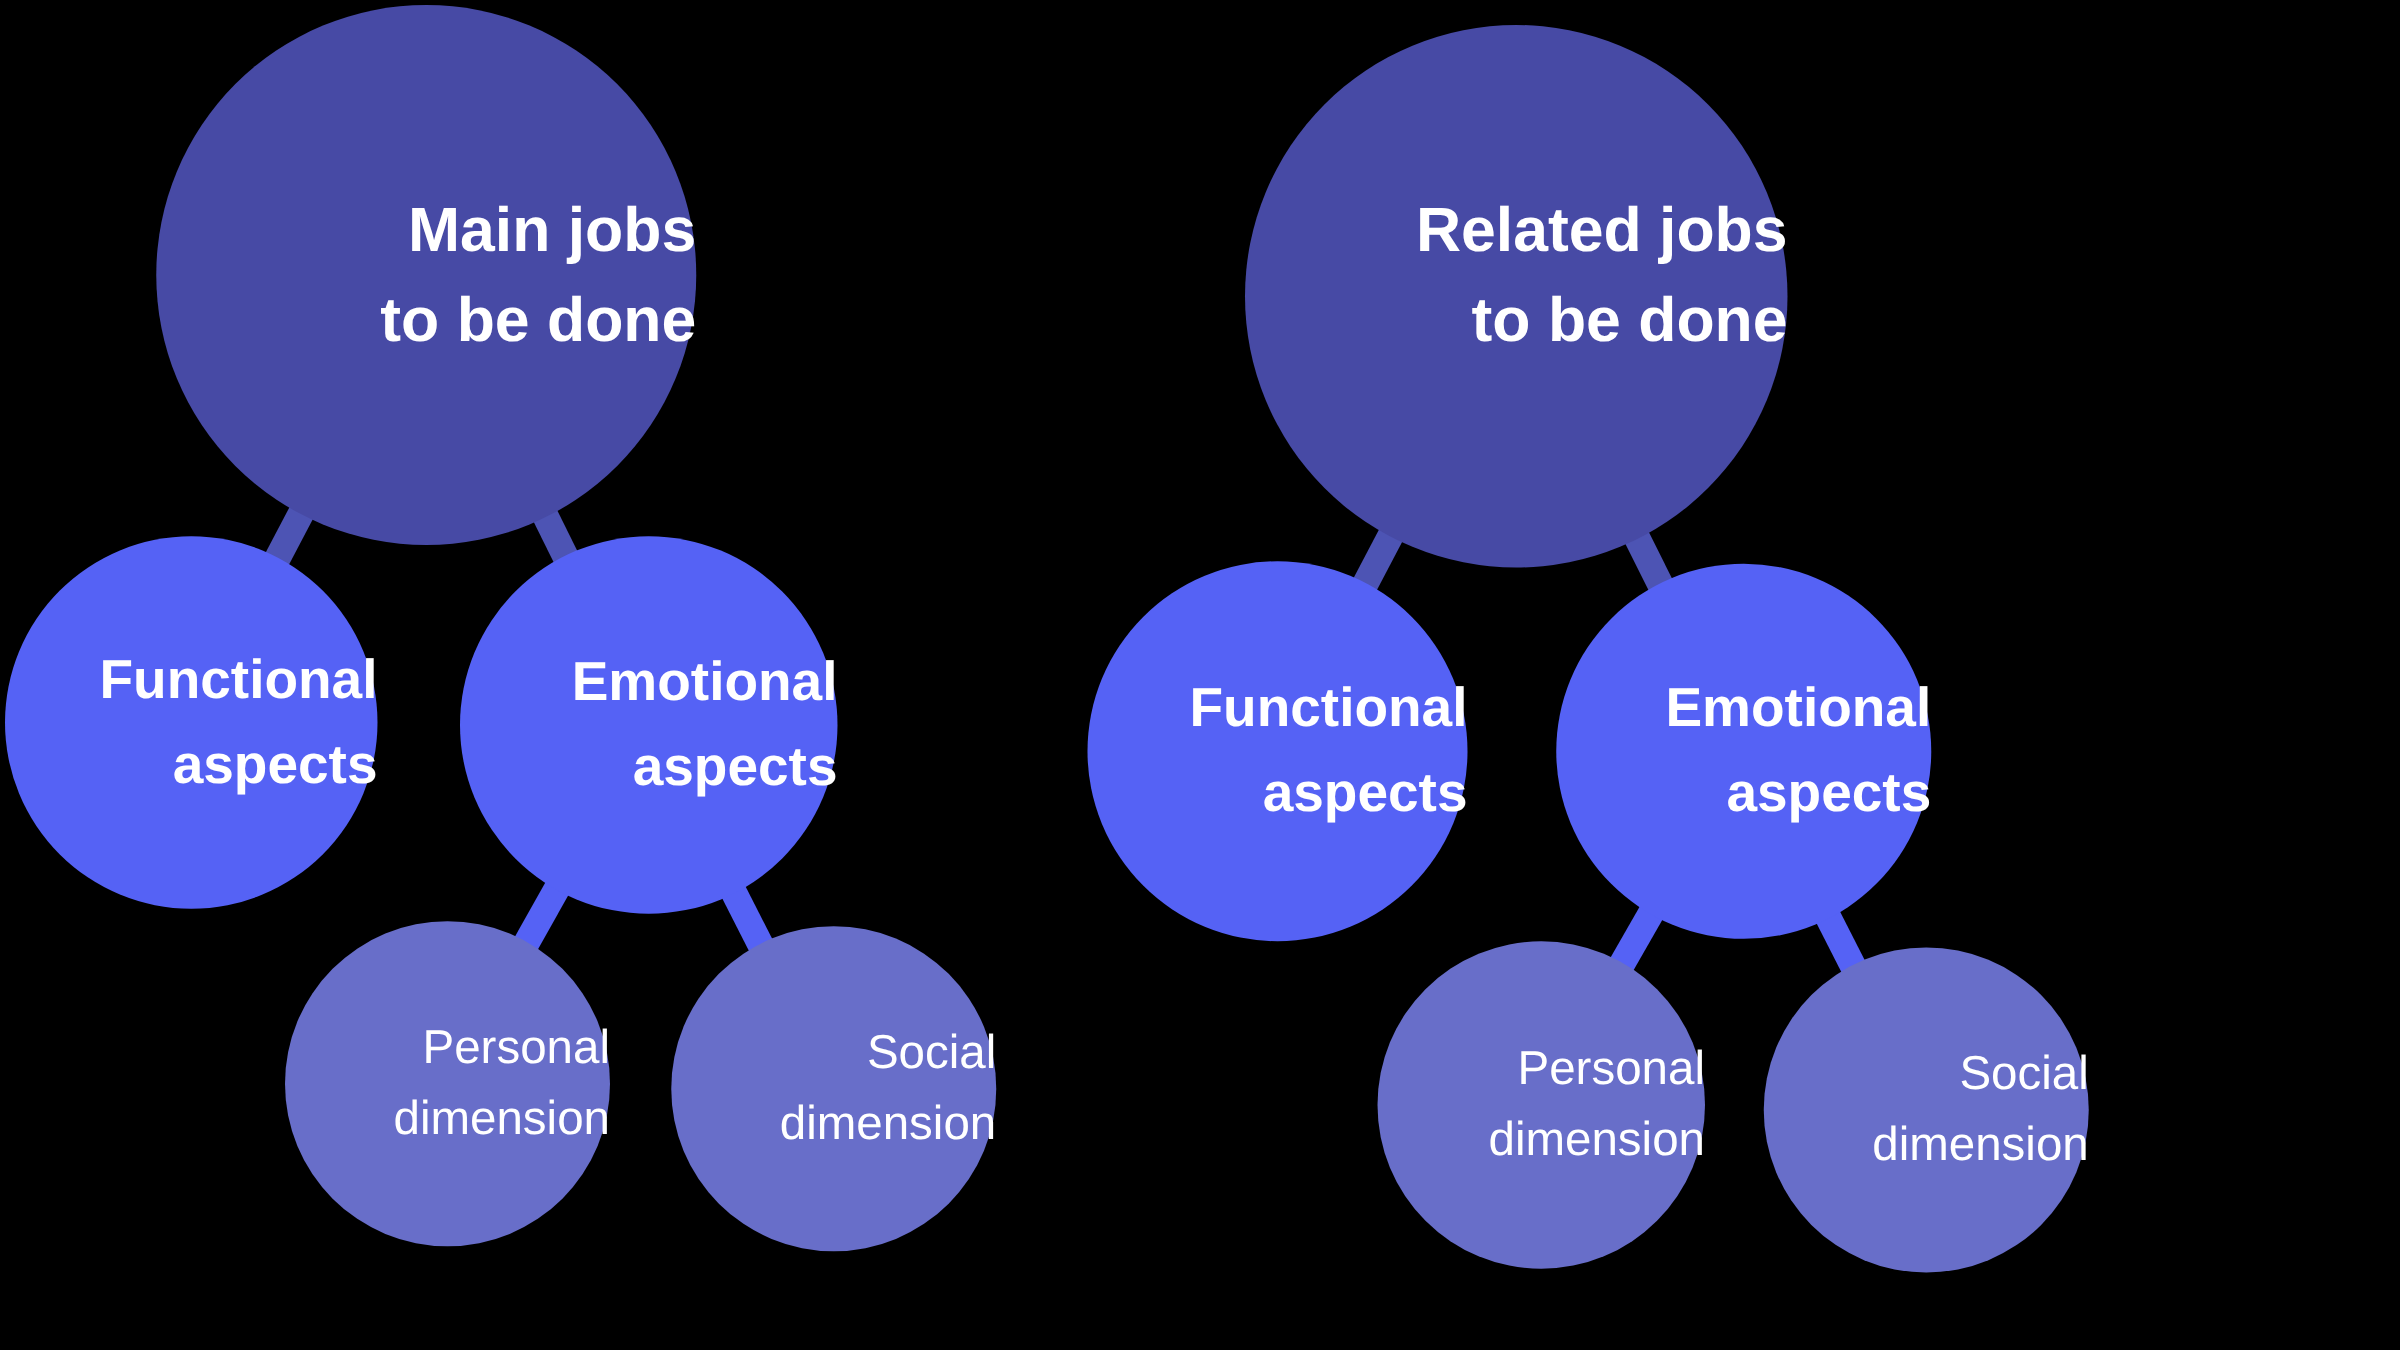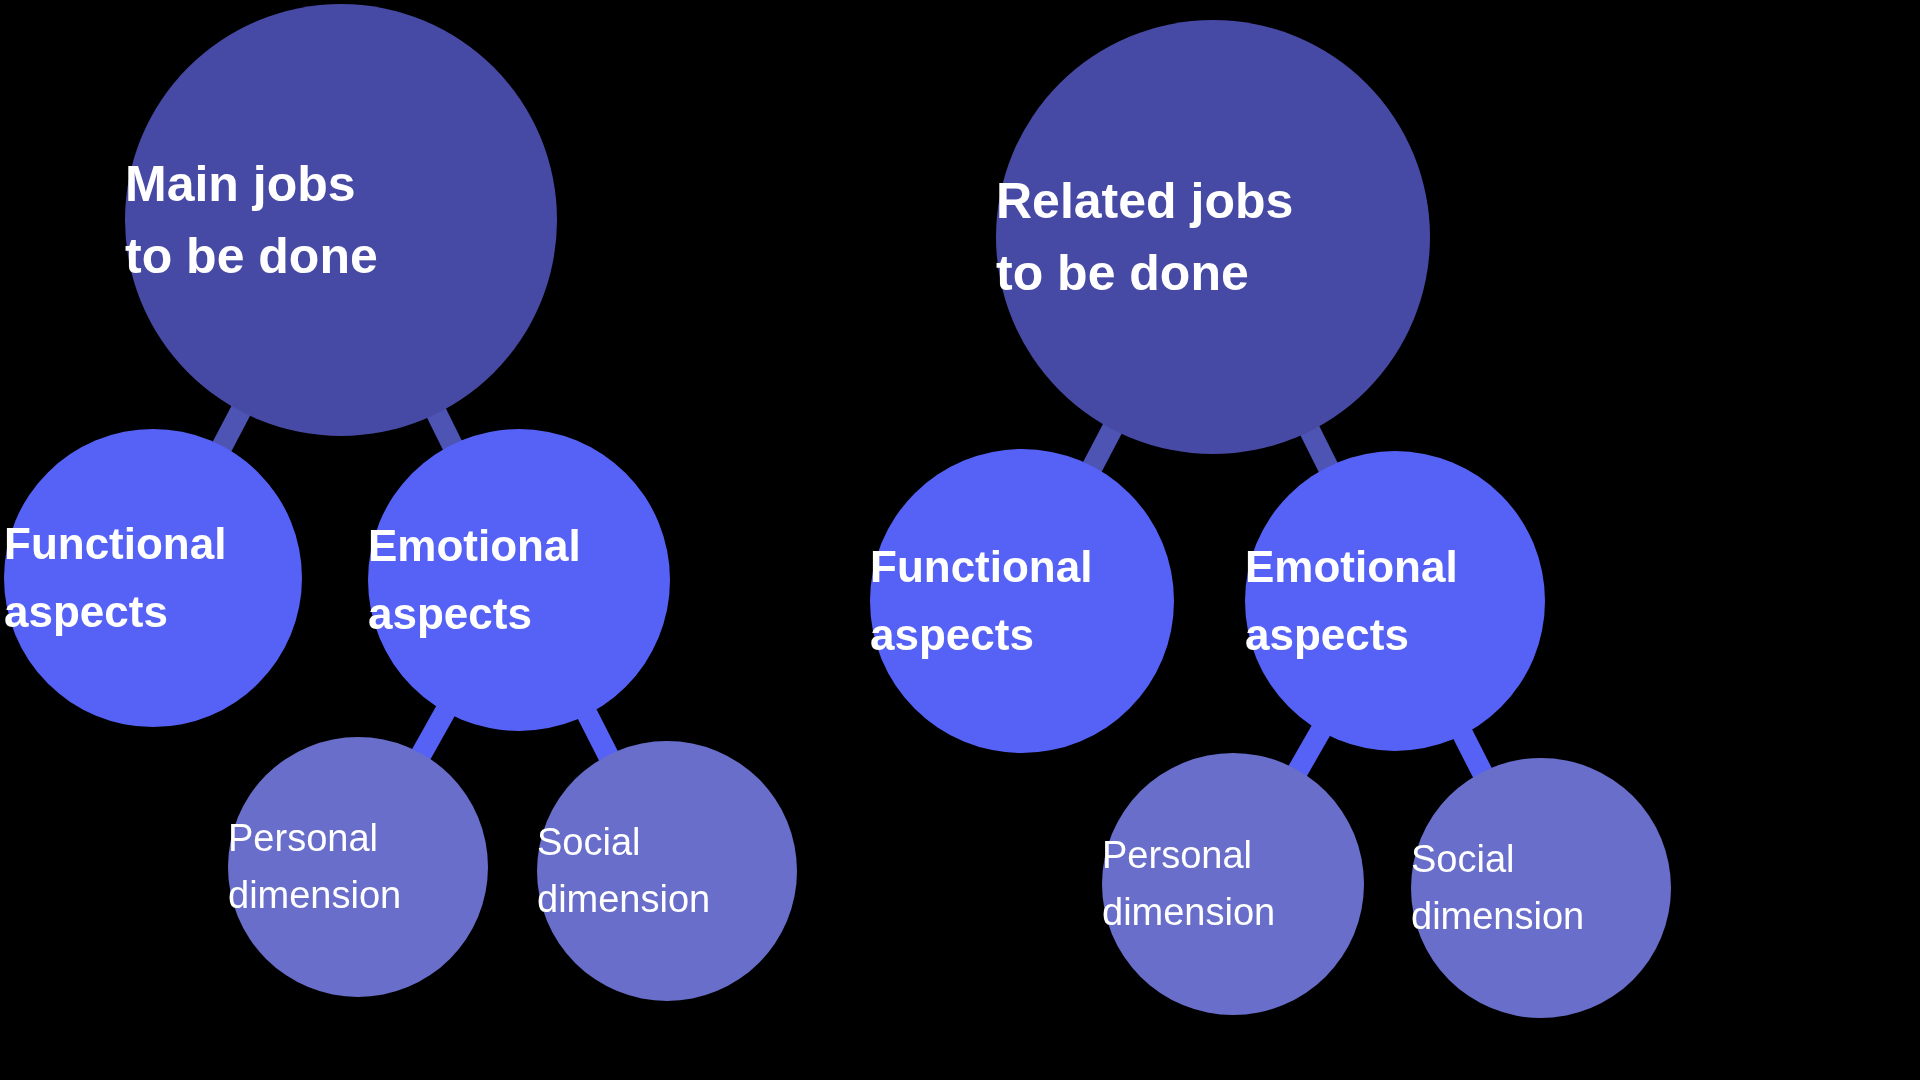--- a/index.html
+++ b/index.html
@@ -19,21 +19,21 @@
   }
   .canvas svg {
     position: absolute;
     left: 0;
     top: 0;
   }
   .label {
     position: absolute;
     display: flex;
     flex-direction: column;
-    align-items: flex-start;
+    align-items: flex-end;
     justify-content: center;
     text-align: center;
     color: #FFFFFF;
     pointer-events: none;
   }
   .label span { display: block; white-space: nowrap; }
   .label.root {
     font-size: 50px;
     font-weight: 700;
     line-height: 72px;
@@ -93,21 +93,21 @@
   </div>
   <div class="label dimension" style="left:228px;top:737px;width:260px;height:260px;">
     <span>Personal</span>
     <span>dimension</span>
   </div>
   <div class="label dimension" style="left:537px;top:741px;width:260px;height:260px;">
     <span>Social</span>
     <span>dimension</span>
   </div>
 
-  <div class="label root" style="left:996px;top:20px;width:434px;height:434px;">
+  <div class="label root" style="left:996px;top:3px;width:434px;height:434px;">
     <span>Related jobs</span>
     <span>to be done</span>
   </div>
   <div class="label aspect" style="left:870px;top:449px;width:304px;height:304px;">
     <span>Functional</span>
     <span>aspects</span>
   </div>
   <div class="label aspect" style="left:1245px;top:451px;width:300px;height:300px;">
     <span>Emotional</span>
     <span>aspects</span>

